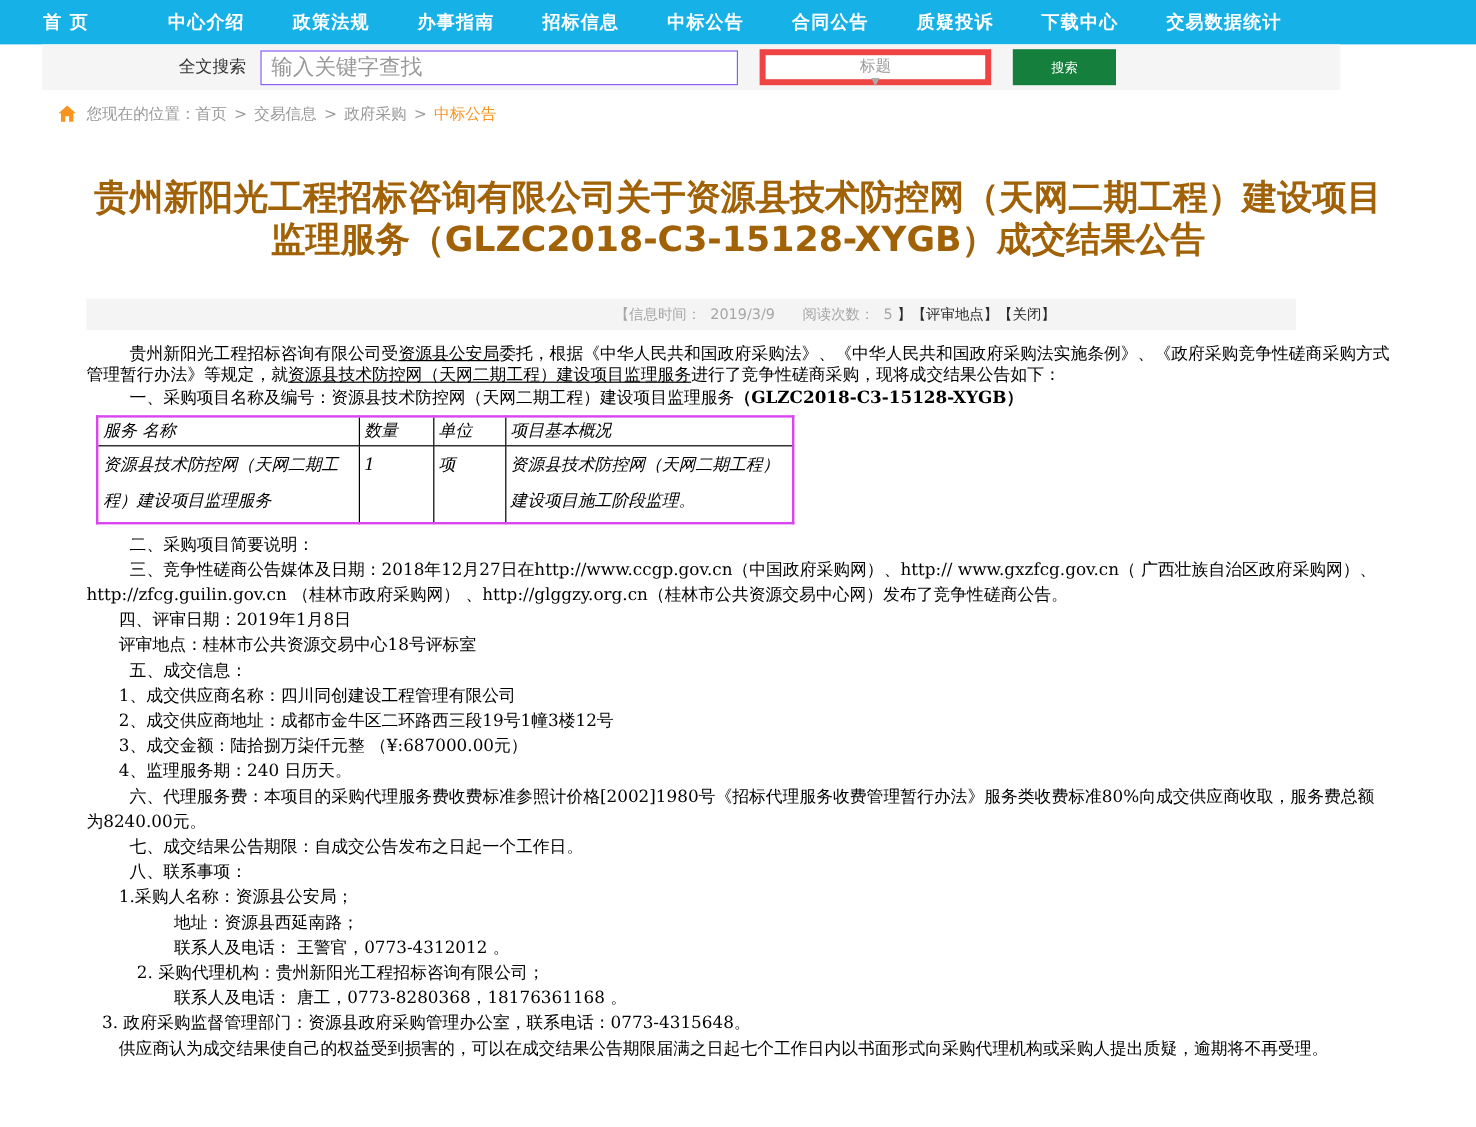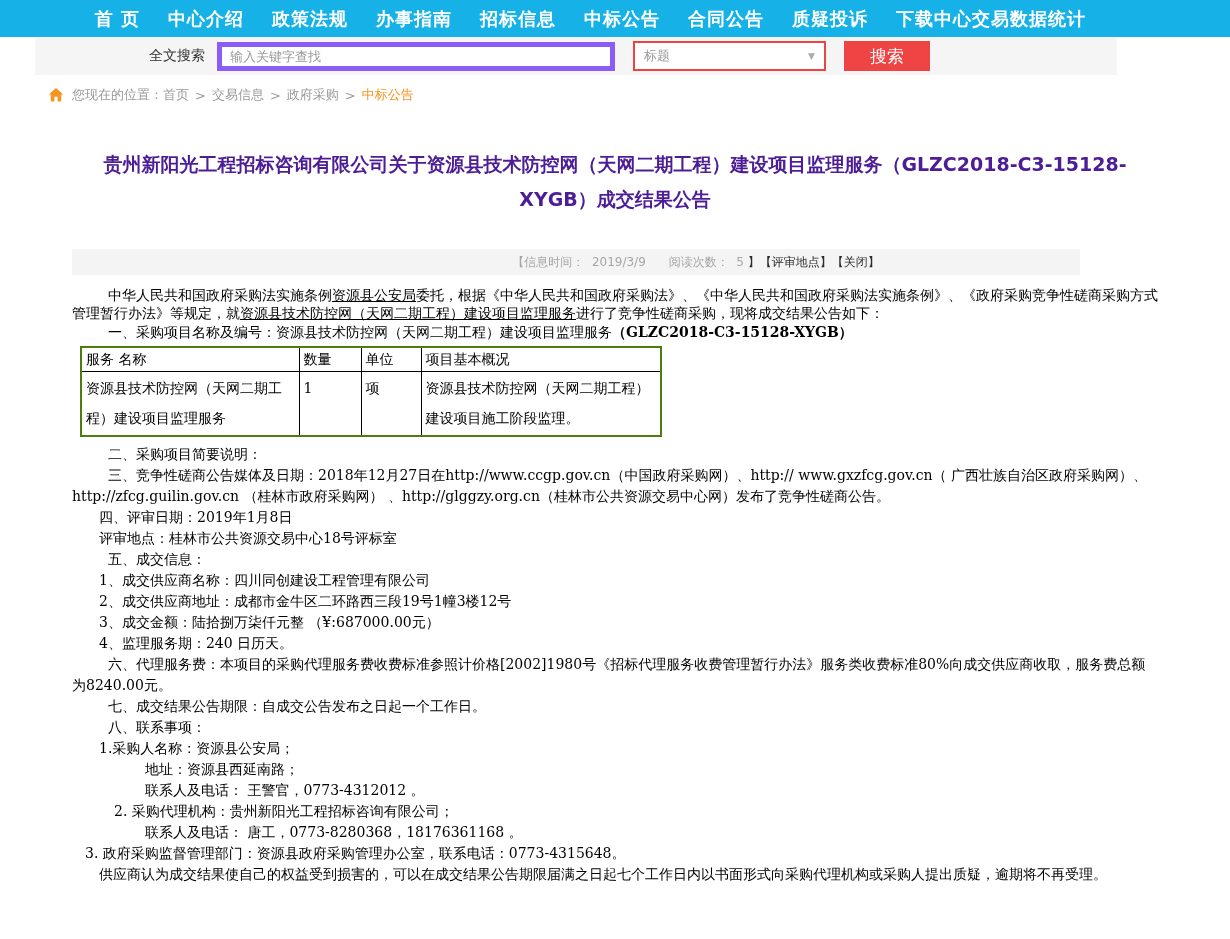--- a/index.html
+++ b/index.html
@@ -9,65 +9,65 @@
     background: #ffffff; position: relative;
     font-family: "DejaVu Sans", "Liberation Sans", sans-serif;
   }
 
   
   .topnav {
     height: 37px; background: #15b1e7;
     display: flex; align-items: center; padding-left: 36px;
   }
   .nav-item {
-    width: 104px; text-align: right; color: #ffffff;
-    font-size: 18px; font-weight: bold; cursor: pointer;
+    width: 104px; text-align: left; color: #ffffff;
+    font-size: 15px; font-weight: bold; cursor: pointer;
     letter-spacing: 1px; white-space: nowrap;
   }
 
   
   .search-row {
     margin-left: 35px; width: 1082px; height: 38px;
     background: #f5f5f5; display: flex; align-items: center;
   }
   .search-label { margin-left: 114px; font-size: 14px; color: #333; }
   .search-input {
     margin-left: 12px; width: 398px; height: 29px;
-    border: 5px solid #8b5cf6; background: #fff; padding: 0 8px;
-    font-size: 13px; color: #333; outline: none;
+    border: 1px solid #8b5cf6; background: #fff; padding: 0 8px;
+    font-size: 18px; color: #333; outline: none;
     font-family: "DejaVu Sans", sans-serif;
   }
   .search-input::placeholder { color: #999; }
   .search-select {
     margin-left: 18px; width: 193px; height: 30px;
-    border: 2px solid #ef4444; background: #fff;
+    border: 5px solid #ef4444; background: #fff;
     display: flex; align-items: center; justify-content: space-between;
-    padding: 0 9px; font-size: 13px; color: #999; cursor: pointer;
+    padding: 0 9px; font-size: 13px; color: #999; cursor: pointer; flex-direction: column;
   }
   .select-arrow { font-size: 9px; color: #aaa; }
   .search-btn {
     margin-left: 18px; width: 86px; height: 30px;
-    background: #ef4444; color: #fff; border: none;
-    font-size: 17px; cursor: pointer; font-family: Liberation Mono, monospace;
+    background: #15803d; color: #fff; border: none;
+    font-size: 11px; cursor: pointer; font-family: Liberation Mono, monospace;
   }
 
   
   .breadcrumb {
     margin: 10px 0 0 48px; height: 20px;
     display: flex; align-items: center; font-size: 13px; color: #999;
   }
   .bc-home-icon { width: 16px; height: 16px; margin-right: 8px; cursor: pointer; }
   .bc-link { color: #999; cursor: pointer; }
   .bc-sep { margin: 0 6px; color: #999; }
   .bc-current { color: #f7941d; }
 
   
   .article-title {
     margin: 42px 72px 0; text-align: center;
-    font-size: 19px; font-weight: bold; color: #4c1d95;
+    font-size: 29px; font-weight: bold; color: #a16207;
     line-height: 35px;
   }
   .meta-bar {
     margin: 32px 0 0 72px; width: 1008px; height: 26px;
     background: #f4f4f4; display: flex; align-items: center;
     justify-content: center; font-size: 12px; white-space: pre;
   }
   .meta-inner { margin-left: 240px; display: flex; align-items: center; }
   .meta-gray { color: #a6a6a6; }
   .meta-dark { color: #2b2b2b; }
@@ -82,21 +82,22 @@
   .i-std  { text-indent: 36px; }
   .i-sub  { text-indent: 27px; }
   .i-mid  { text-indent: 42px; }
   .i-deep { text-indent: 73px; }
   .i-sm   { text-indent: 13px; }
   .u { text-decoration: underline; }
   .b { font-weight: bold; }
 
   .doc-table {
     border-collapse: collapse; margin: 3px 0 7px 8px;
-    border: 2px solid #4d7c0f;
+    border: 2px solid #d946ef;
+    font-style: italic;
   }
   .doc-table th, .doc-table td {
     border: 1px solid #000; font-weight: normal; text-align: left;
     font-size: 14px; padding: 1px 4px 2px 4px; vertical-align: top;
     font-family: "DejaVu Serif", "Liberation Serif", serif;
   }
   .doc-table th { height: 23px; line-height: 20px; }
   .doc-table td { line-height: 30px; height: 50px; }
   .col-name { width: 218px; }
   .col-qty  { width: 62px; }
@@ -152,21 +153,21 @@
     <span class="meta-gray">      阅读次数：  </span>
     <span class="meta-gray">5</span>
     <span class="meta-dark"> 】</span>
     <span class="meta-link">【评审地点】</span>
     <span class="meta-link">【关闭】</span>
   </div>
 </div>
 
 <div class="doc">
 
-  <p class="intro i-std"><span>中华人民共和国政府采购法实施条例</span><span class="u">资源县公安局</span><span>委托，根据《中华人民共和国政府采购法》、《中华人民共和国政府采购法实施条例》、《政府采购竞争性磋商采购方式管理暂行办法》等规定，就</span><span class="u">资源县技术防控网（天网二期工程）建设项目监理服务</span><span>进行了竞争性磋商采购，现将成交结果公告如下：</span></p>
+  <p class="intro i-std"><span>贵州新阳光工程招标咨询有限公司受</span><span class="u">资源县公安局</span><span>委托，根据《中华人民共和国政府采购法》、《中华人民共和国政府采购法实施条例》、《政府采购竞争性磋商采购方式管理暂行办法》等规定，就</span><span class="u">资源县技术防控网（天网二期工程）建设项目监理服务</span><span>进行了竞争性磋商采购，现将成交结果公告如下：</span></p>
 
   <p class="i-std"><span>一、采购项目名称及编号：资源县技术防控网（天网二期工程）建设项目监理服务</span><span class="b">（GLZC2018-C3-15128-XYGB）</span></p>
 
   <table class="doc-table">
     <thead>
       <tr>
         <th class="col-name">服务 名称</th>
         <th class="col-qty">数量</th>
         <th class="col-unit">单位</th>
         <th class="col-desc">项目基本概况</th>

